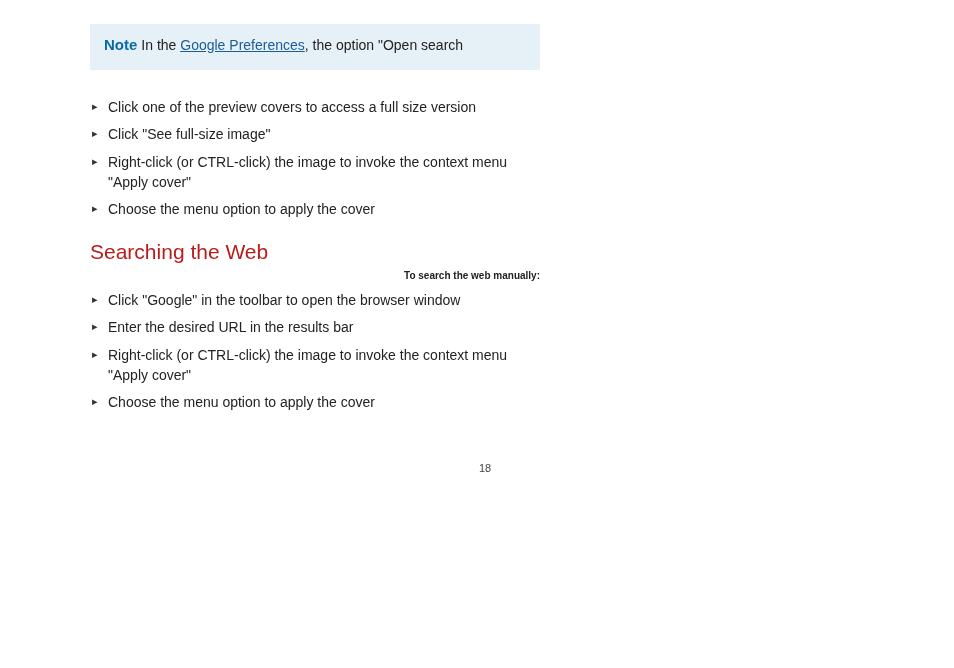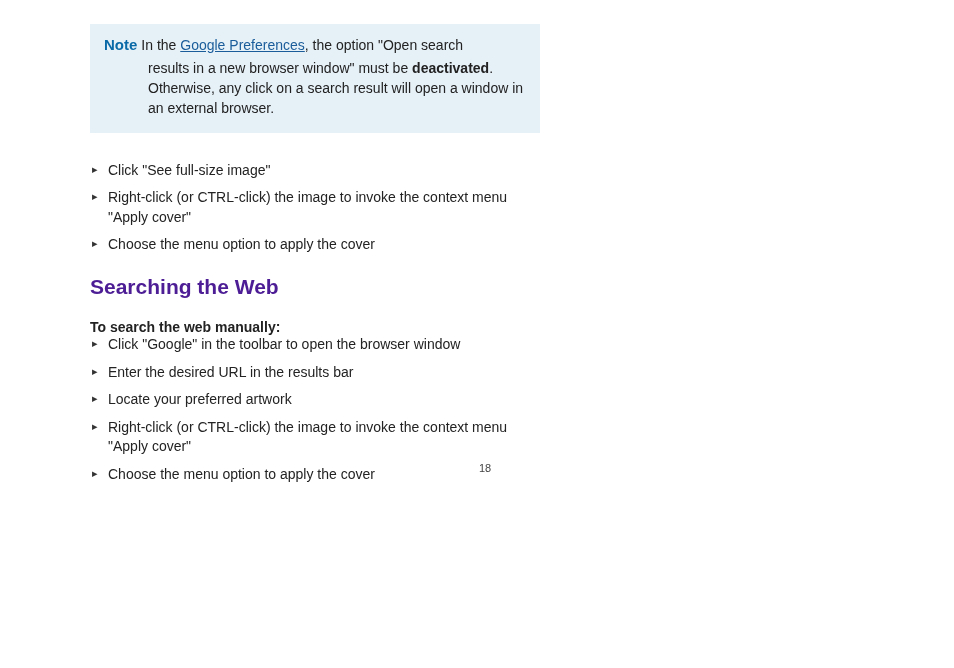--- a/index.html
+++ b/index.html
@@ -50,73 +50,72 @@
   }
   ul.steps li::before {
     content: "▸";
     position: absolute;
     left: 0;
     top: 1px;
     font-size: 11px;
     color: #333;
   }
   h2.section-heading {
-    color: #4c1d95;
+    color: #b91c1c;
     font-size: 21px;
-    font-weight: 700;
+    font-weight: 400;
     margin-top: 18px;
-    margin-bottom: 20px;
+    margin-bottom: 6px;
   }
   p.section-intro {
     font-size: 14px;
     line-height: 1.4;
     color: #222;
     margin-bottom: 16px;
   }
   p.sub-heading {
     font-weight: 700;
-    font-size: 14px;
+    font-size: 10px;
+    margin-bottom: 10px;
+    text-align: right;
   }
   .page-number {
     position: absolute;
     bottom: 26px;
     left: 8px;
     width: 954px;
     text-align: center;
     font-size: 11px;
     color: #444;
   }
 </style>
 </head>
 <body>
 
 <div class="page">
   <div class="content">
 
     <div class="note-box">
       <span class="note-label">Note</span><span>In the </span><a href="#" class="note-link">Google Preferences</a><span>, the option "Open search</span>
-      <span class="note-body-indent">
-        <span>results in a new browser window" must be </span><span class="note-bold">deactivated</span><span>. Otherwise, any click on a search result will open a window in an external browser.</span>
-      </span>
     </div>
 
     <ul class="steps">
+      <li>Click one of the preview covers to access a full size version</li>
       <li>Click "See full-size image"</li>
       <li>Right-click (or CTRL-click) the  image to invoke the context menu "Apply cover"</li>
       <li>Choose the menu option to apply the cover</li>
     </ul>
 
     <h2 class="section-heading">Searching the Web</h2>
 
     <p class="sub-heading">To search the web manually:</p>
 
     <ul class="steps">
       <li>Click "Google" in the toolbar to open the browser window</li>
       <li>Enter the desired URL in the results bar</li>
-      <li>Locate your preferred artwork</li>
       <li>Right-click (or CTRL-click) the  image to invoke the context menu "Apply cover"</li>
       <li>Choose the menu option to apply the cover</li>
     </ul>
 
   </div>
 
   <div class="page-number">18</div>
 </div>
 
 </body></html>

